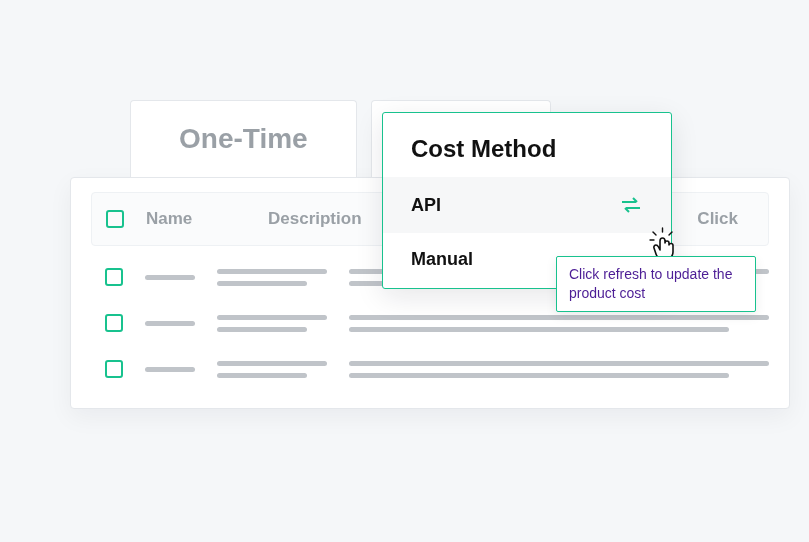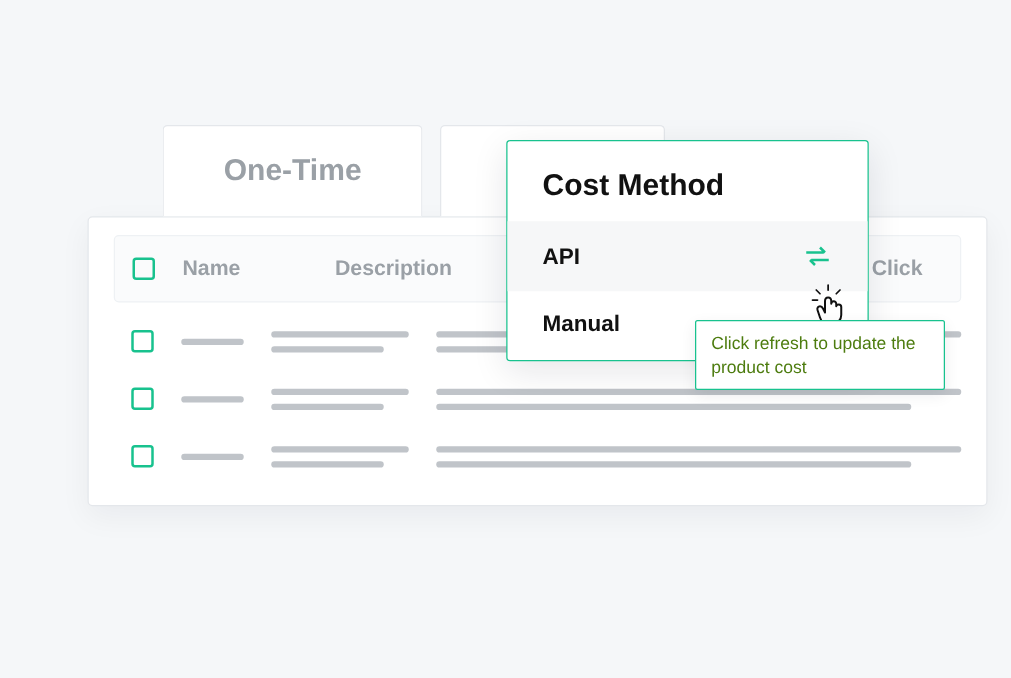--- a/index.html
+++ b/index.html
@@ -21,21 +21,21 @@
     display: flex;
     gap: 14px;
     margin-left: 60px;
   }
   .tab {
     background: #fff;
     border: 1px solid #e4e7eb;
     border-bottom: none;
     border-radius: 4px 4px 0 0;
     padding: 22px 48px;
-    font-size: 24px;
+    font-size: 28px;
     font-weight: 700;
     color: #9aa0a6;
   }
   .card {
     background: #fff;
     border: 1px solid #e4e7eb;
     border-radius: 4px;
     box-shadow: 0 8px 24px rgba(15,23,42,0.05);
     padding: 14px 20px 30px 20px;
   }
@@ -70,21 +70,21 @@
   .ph { height: 5px; background: #c0c4c9; border-radius: 3px; }
   .ph-stack { display: flex; flex-direction: column; gap: 7px; }
   .ph-name { width: 80px; }
   .ph-manu-1 { width: 110px; }
   .ph-manu-2 { width: 90px; }
   .ph-desc-1 { width: 420px; }
   .ph-desc-2 { width: 380px; }
 
   .popover {
     position: absolute;
-    left: 405px;
+    left: 382px;
     top: 112px;
     width: 290px;
     background: #fff;
     border: 1.5px solid #18c28e;
     border-radius: 3px;
     box-shadow: 0 8px 28px rgba(15,23,42,0.10);
     padding-bottom: 2px;
   }
   .pop-title {
     font-size: 24px;
@@ -117,21 +117,21 @@
   .tooltip {
     position: absolute;
     left: 556px;
     top: 256px;
     width: 200px;
     background: #fff;
     border: 1px solid #18c28e;
     border-radius: 2px;
     padding: 8px 12px;
     font-size: 14px;
-    color: #4d7c0f;
+    color: #4c1d95;
     line-height: 1.35;
     box-shadow: 0 4px 12px rgba(15,23,42,0.08);
   }
 </style>
 </head>
 <body>
 
 <div class="stage">
   <div class="tab-bar">
     <div class="tab">One-Time</div>

